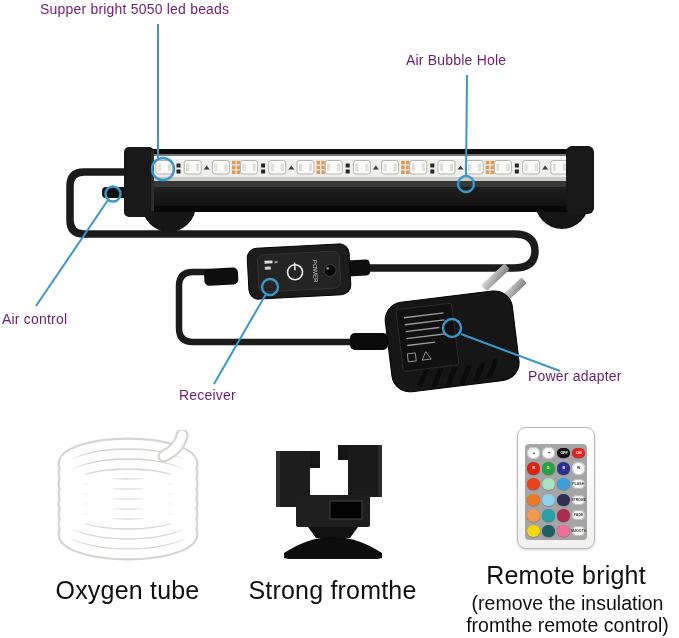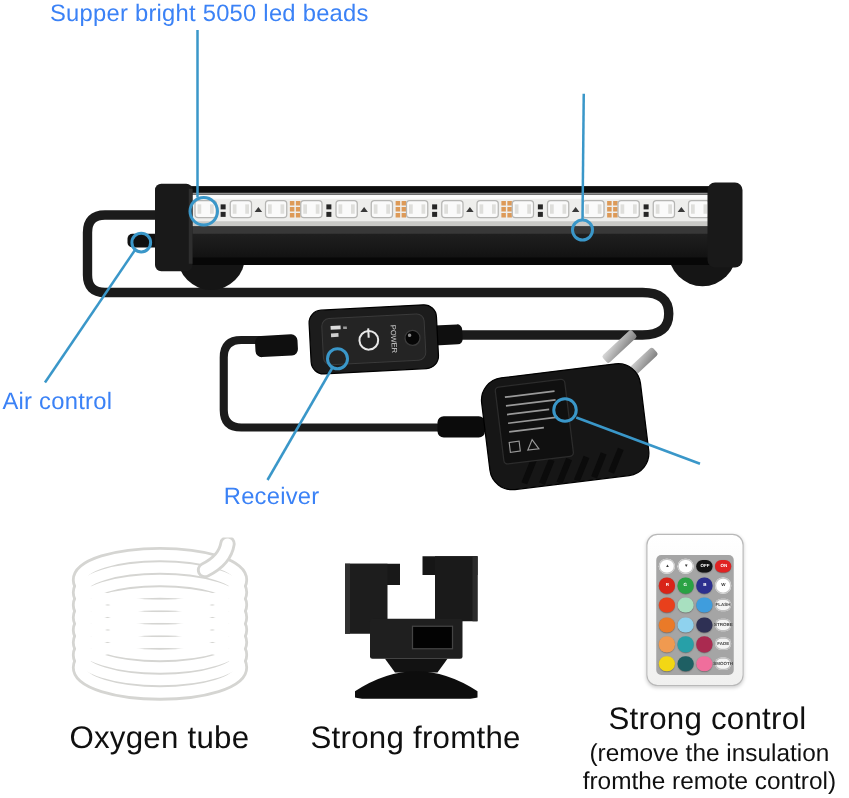--- a/index.html
+++ b/index.html
@@ -1,21 +1,21 @@
 <!DOCTYPE html>
 <html><head>
 <meta charset="utf-8">
 <style>
   html,body{margin:0;padding:0;background:#fff;}
   .frame{
     position:relative;width:679px;height:638px;background:#ffffff;overflow:hidden;
     font-family:"Liberation Sans", sans-serif;color:#151515;
   }
   .frame svg{position:absolute;left:0;top:0;}
-  .callout-label{position:absolute;font-size:19px;color:#3b82f6;white-space:nowrap;letter-spacing:.2px;}
+  .callout-label{position:absolute;font-size:14px;color:#701a75;white-space:nowrap;letter-spacing:.2px;}
   .big-label{position:absolute;font-size:25px;color:#101010;white-space:nowrap;text-align:center;letter-spacing:.2px;}
   .note{position:absolute;left:425px;top:593px;width:285px;font-size:19.5px;line-height:21.5px;color:#101010;text-align:center;}
   .cable{fill:none;stroke:#1b1b1b;stroke-linecap:round;stroke-linejoin:round;}
 
   
   .remote-body{
     position:absolute;left:517px;top:427px;width:76px;height:120px;
     background:linear-gradient(180deg,#ffffff,#f0f0ef);
     border:1px solid #b9b9b9;border-radius:9px;
     box-shadow:0 1px 3px rgba(0,0,0,.18);
@@ -211,22 +211,24 @@
       <line x1="36" y1="306" x2="108" y2="200" stroke-width="2"></line>
       <circle cx="113" cy="194" r="7.5" stroke-width="2.4"></circle>
       <line x1="214" y1="384" x2="266" y2="294" stroke-width="2"></line>
       <circle cx="270" cy="287" r="8" stroke-width="2.4"></circle>
       <line x1="461" y1="334" x2="560" y2="371" stroke-width="2"></line>
       <circle cx="452" cy="328" r="9" stroke-width="2.4"></circle>
     </g>
   </svg>
 
   <div class="callout-label" style="left:40px;top:1px;">Supper bright 5050 led beads</div>
+  <div class="callout-label" style="left:406px;top:52px;">Air Bubble Hole</div>
   <div class="callout-label" style="left:2px;top:311px;">Air control</div>
   <div class="callout-label" style="left:179px;top:387px;">Receiver</div>
+  <div class="callout-label" style="left:528px;top:368px;">Power adapter</div>
 
   <svg style="left:48px;top:430px;" width="160" height="135" viewBox="0 0 160 135">
     <g fill="none">
       <g stroke="#d5d5d2" stroke-width="13">
         <ellipse cx="80" cy="104" rx="64" ry="20"></ellipse>
           <ellipse cx="80" cy="94" rx="64" ry="20"></ellipse>
         <ellipse cx="80" cy="84" rx="64" ry="20"></ellipse>
           <ellipse cx="80" cy="74" rx="64" ry="20"></ellipse>
         <ellipse cx="80" cy="64" rx="64" ry="20"></ellipse>
           <ellipse cx="80" cy="54" rx="64" ry="20"></ellipse>
@@ -309,19 +311,19 @@
         <div class="rbtn circ" style="background: rgb(30, 95, 99);"></div>
         <div class="rbtn circ" style="background: rgb(240, 110, 156);"></div>
         <div class="rbtn pill" style="background: rgb(244, 244, 244); box-shadow: rgb(189, 189, 189) 0px 0px 0px 1px inset;">
           <span style="color: rgb(68, 68, 68);">SMOOTH</span>
         </div>
       </div>
   </div>
 
   <div class="big-label" style="left:40px;top:576px;width:175px;">Oxygen tube</div>
   <div class="big-label" style="left:245px;top:576px;width:175px;">Strong fromthe</div>
-  <div class="big-label" style="left:460px;top:561px;width:212px;">Strong control</div>
+  <div class="big-label" style="left:460px;top:561px;width:212px;">Remote bright</div>
   <div class="note">
     <div>(remove the insulation</div>
     <div>fromthe remote control)</div>
   </div>
 
 </div>
 
 </body></html>

